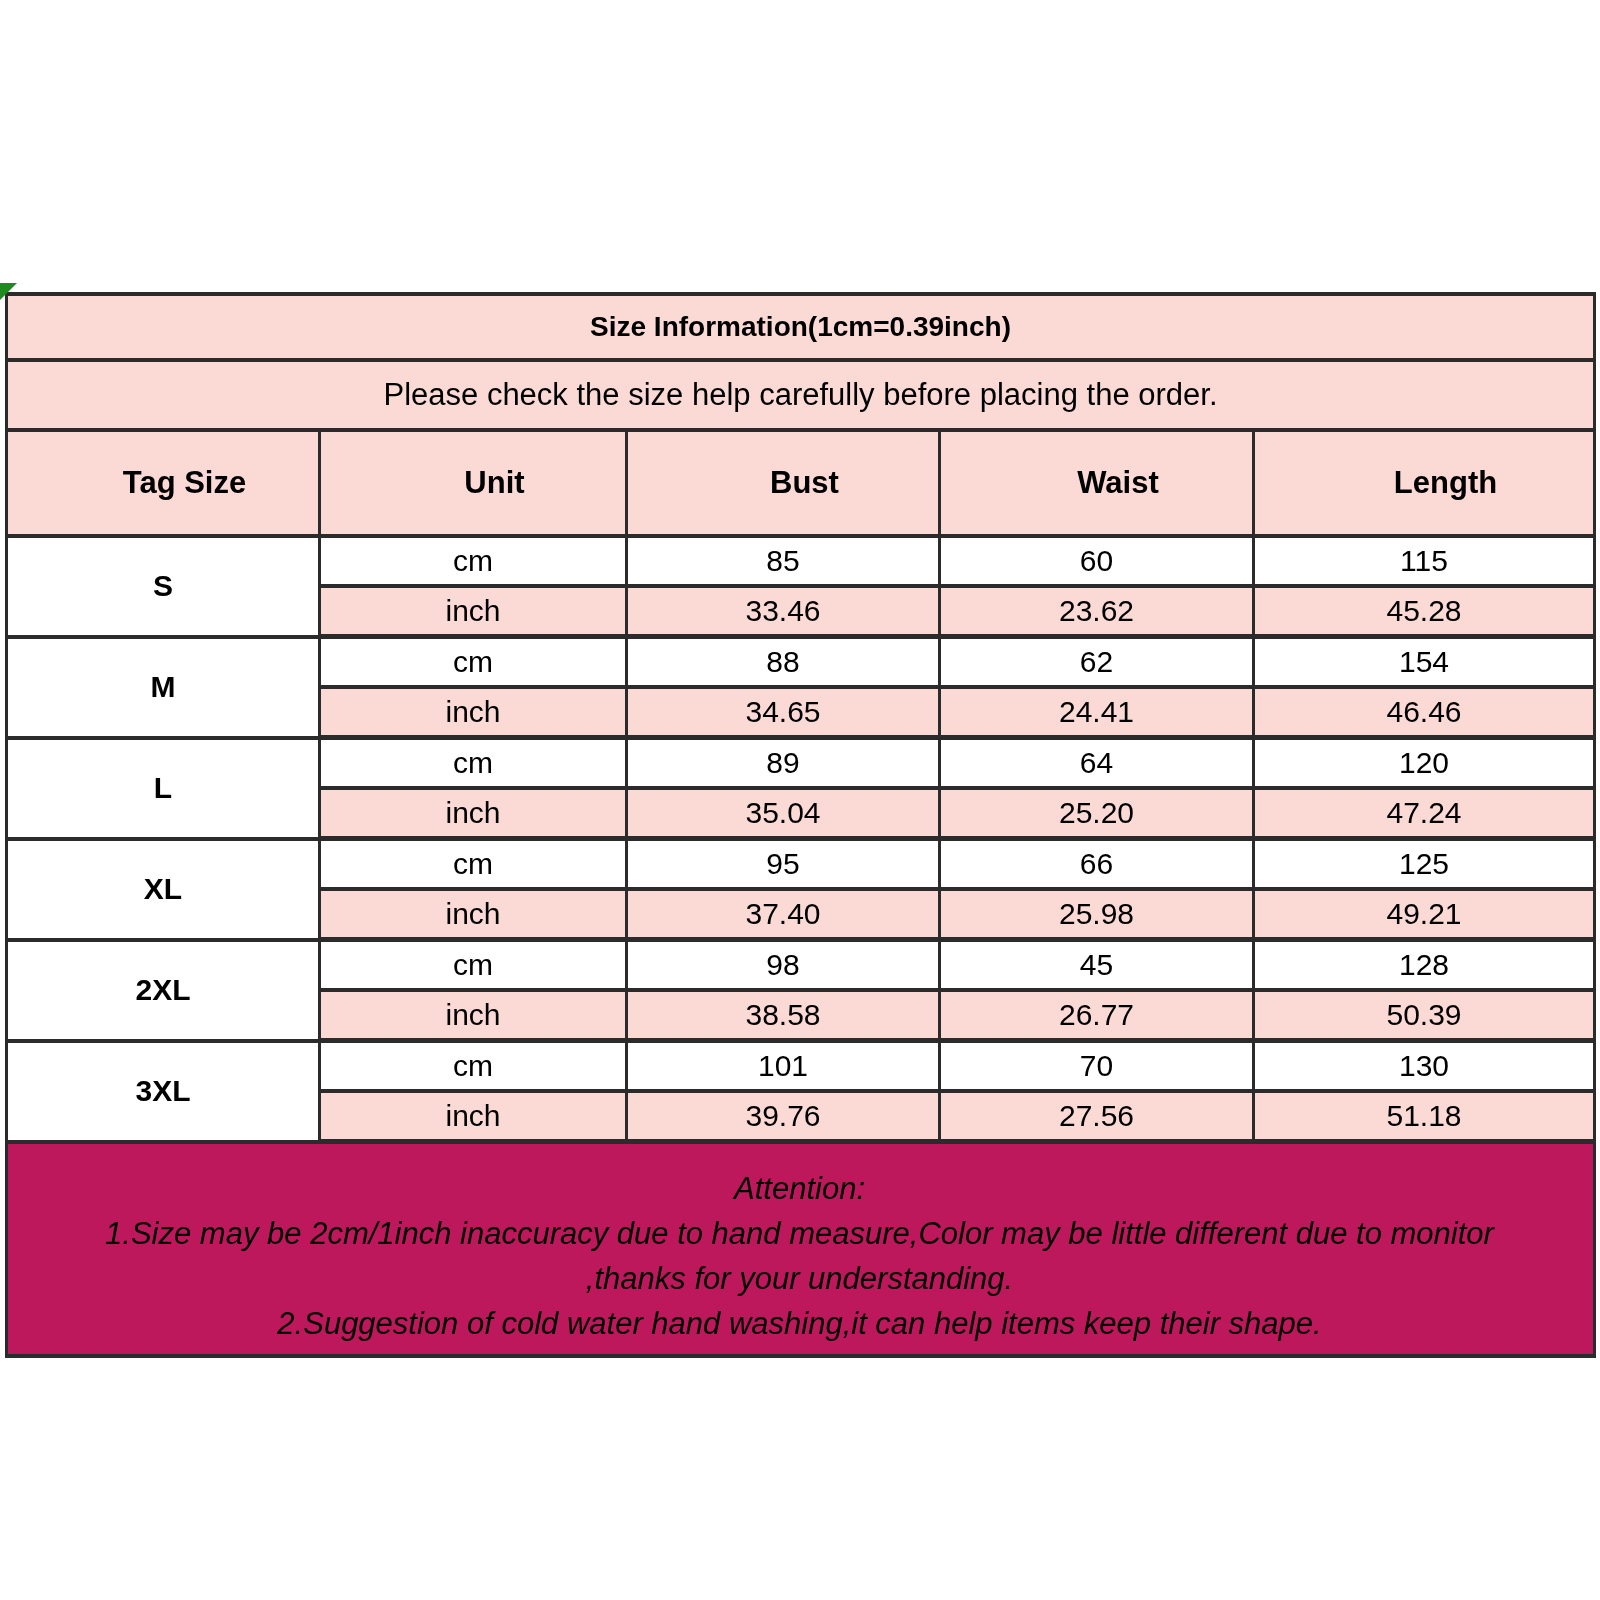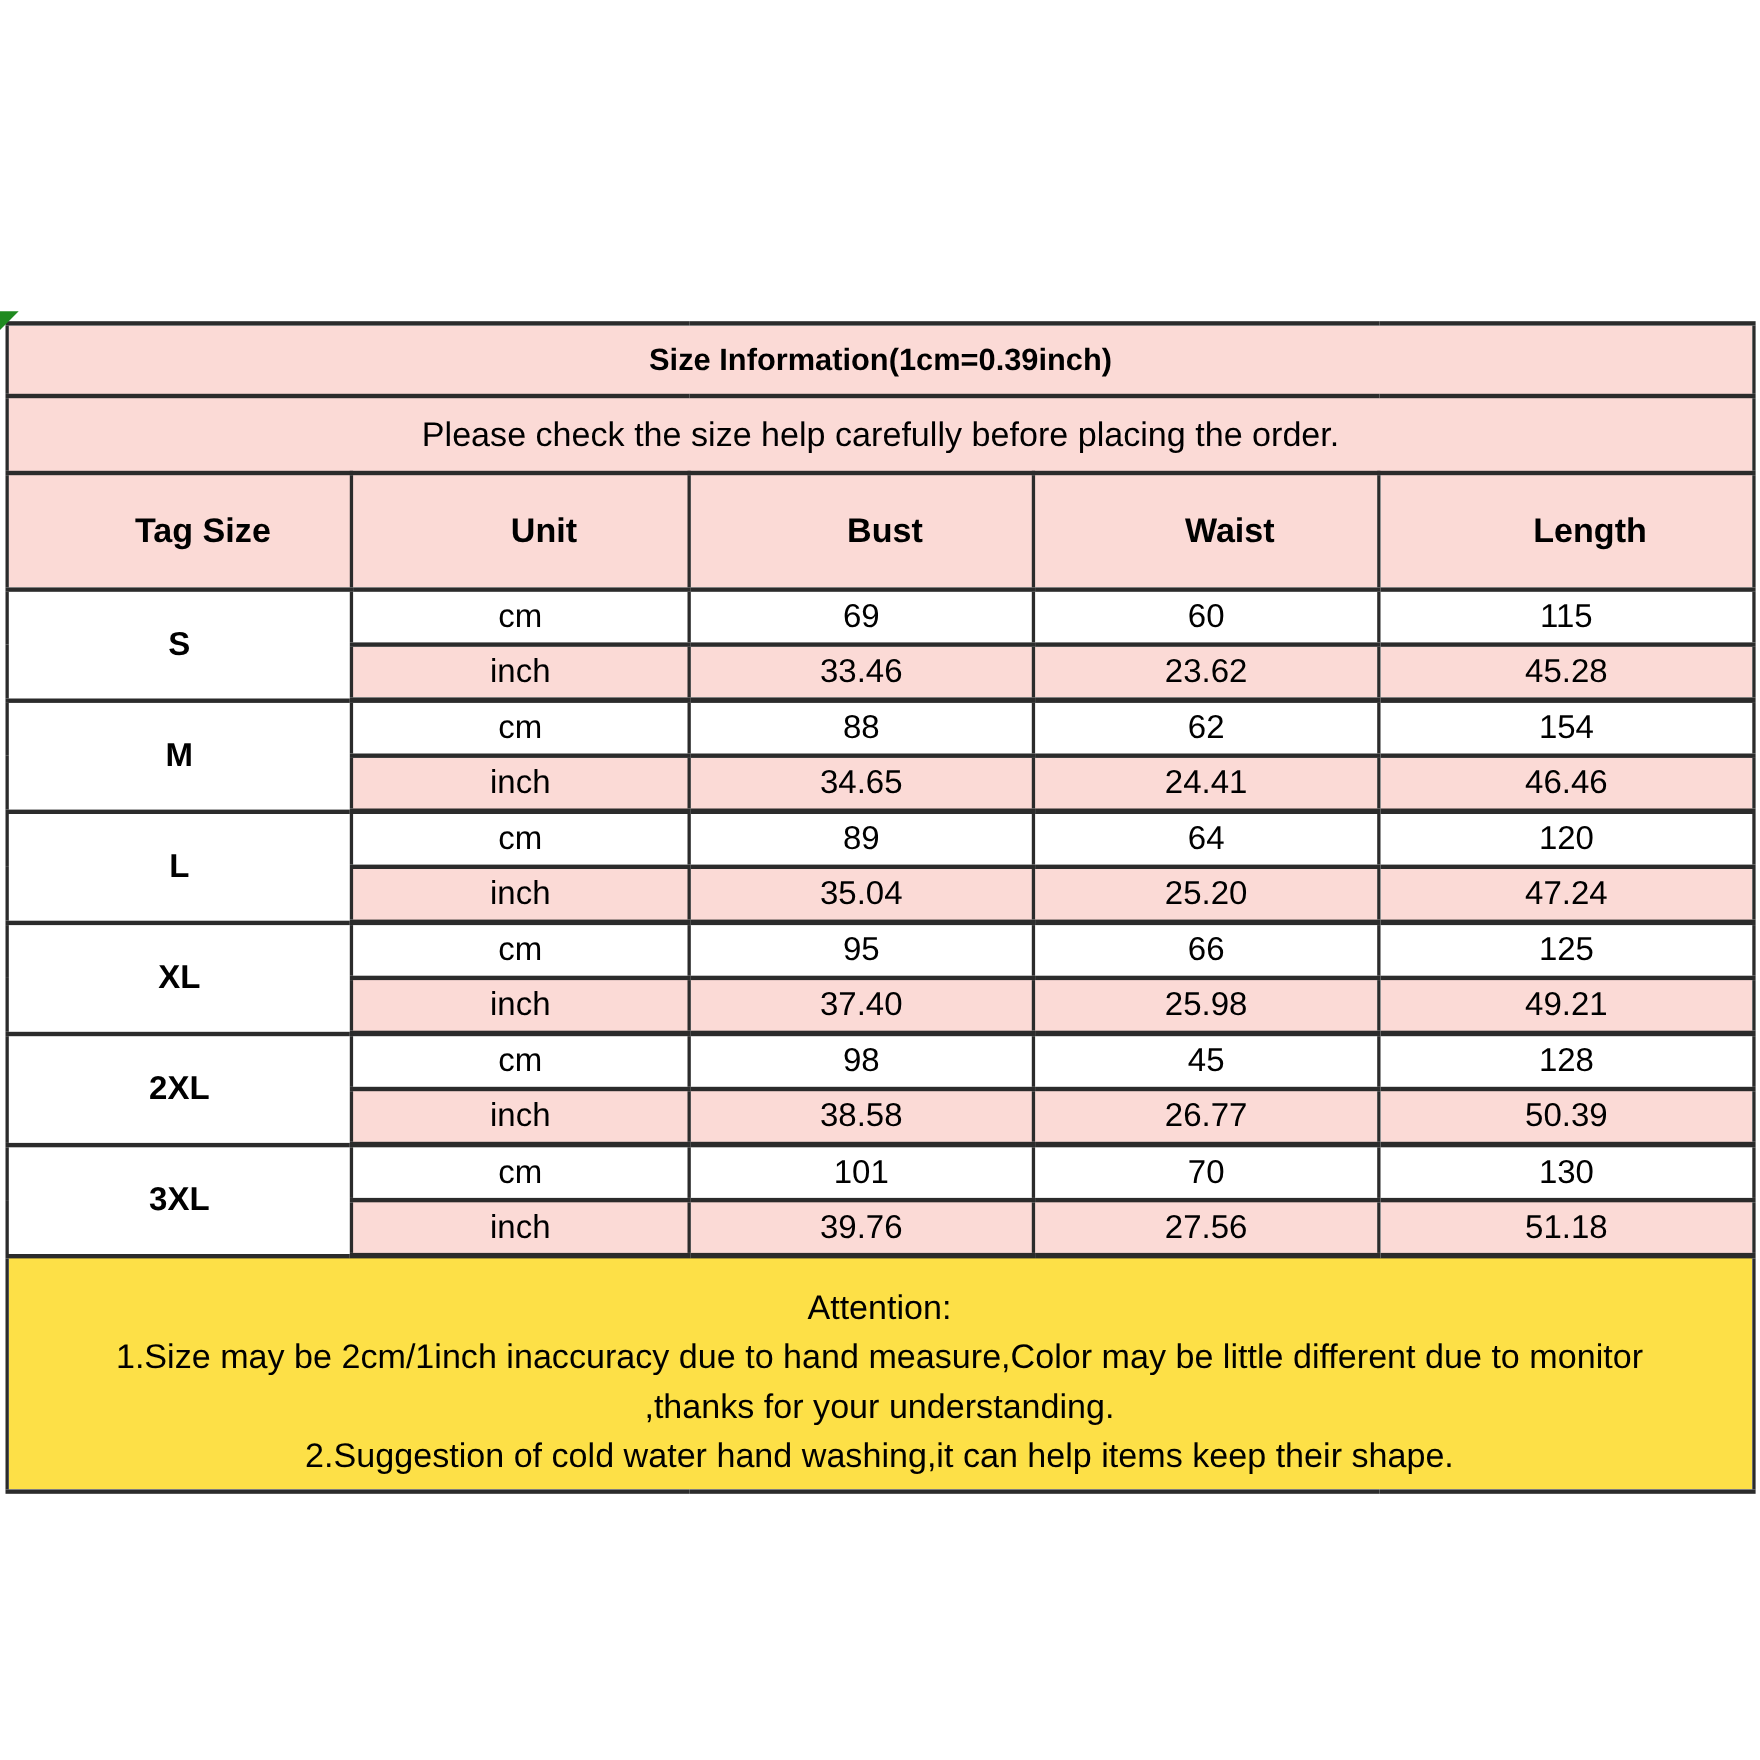--- a/index.html
+++ b/index.html
@@ -68,28 +68,29 @@
     font-weight: bold;
     background: #ffffff;
     border-bottom-width: 5px;
   }
   tr.unit-row td { height: 44px; font-size: 30px; }
   td.unit-cell { font-size: 31px; }
   tr.inch-row td { border-bottom-width: 5px; }
 
   td.attention-cell {
     height: 196px;
-    background: #fde047;
+    background: #be185d;
     text-align: left;
     vertical-align: top;
     padding: 14px 10px 0 8px;
     font-size: 31px;
     line-height: 45px;
     white-space: normal;
     border-top-width: 5px;
+    font-style: italic;
   }
   .attn-line { display: block; }
 </style>
 </head>
 <body>
 
 <div class="sheet">
   <div class="corner-triangle"></div>
 
   <table class="size-table">
@@ -114,21 +115,21 @@
       <td class="colhead-cell pink">Tag Size</td>
       <td class="colhead-cell pink">Unit</td>
       <td class="colhead-cell pink">Bust</td>
       <td class="colhead-cell pink">Waist</td>
       <td class="colhead-cell pink">Length</td>
     </tr>
 
     <tr class="unit-row cm-row">
       <td rowspan="2" class="size-label-cell">S</td>
       <td class="unit-cell white-bg">cm</td>
-      <td class="white-bg">69</td>
+      <td class="white-bg">85</td>
       <td class="white-bg">60</td>
       <td class="white-bg">115</td>
     </tr>
     <tr class="unit-row inch-row">
       <td class="unit-cell pink">inch</td>
       <td class="pink">33.46</td>
       <td class="pink">23.62</td>
       <td class="pink">45.28</td>
     </tr>
 

